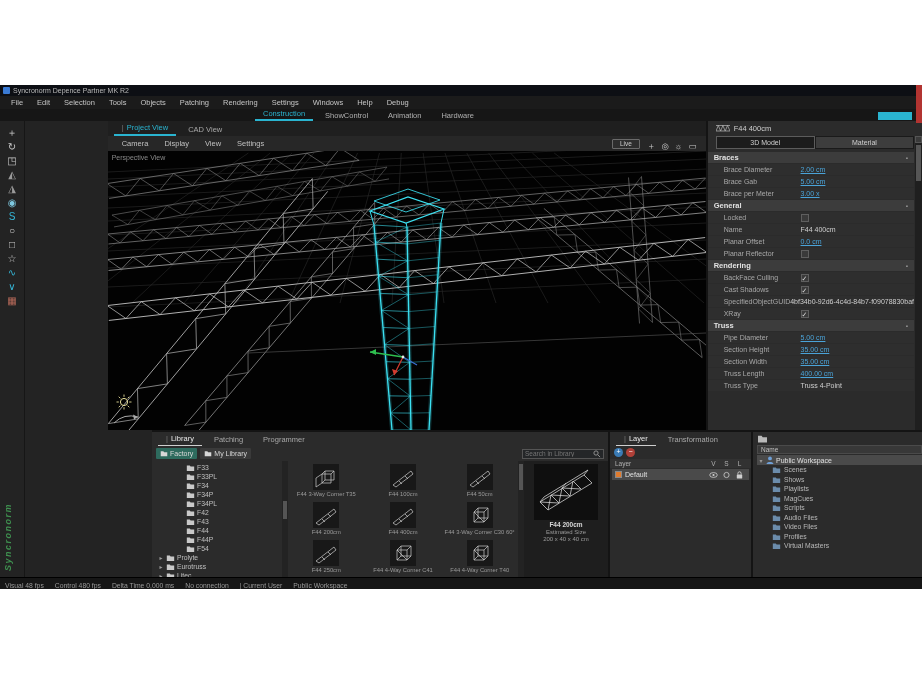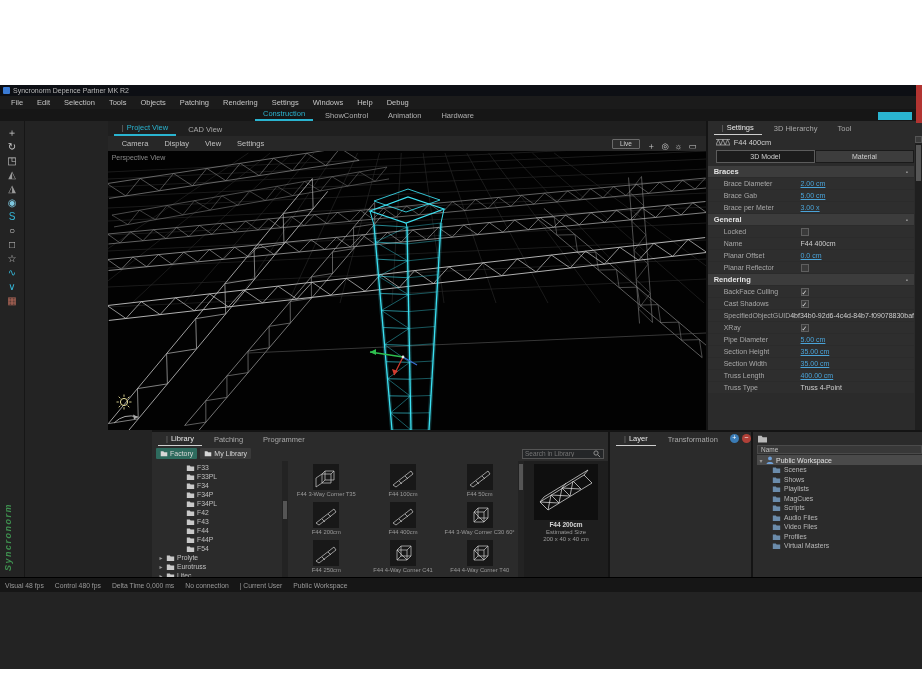--- a/index.html
+++ b/index.html
@@ -1,18 +1,18 @@
 <!DOCTYPE html>
 <html><head>
 <meta charset="utf-8">
 <style>
   *{box-sizing:border-box;margin:0;padding:0;}
   html,body{background:#fff;}
   .page{position:relative;width:922px;height:692px;background:#fff;font-family:"Liberation Sans",sans-serif;overflow:hidden;}
-  .app{position:absolute;left:0;top:85px;width:922px;height:584px;background:#232323;overflow:hidden;}
+  .app{position:absolute;left:0;top:85px;width:922px;height:504px;background:#232323;overflow:hidden;}
 
   
   .titlebar{height:11px;background:#0d0f14;display:flex;align-items:center;gap:3px;padding:0 3px;}
   .app-logo{width:7px;height:7px;background:#3a7bd5;border-radius:1px;flex:none;}
   .app-title{font-size:7px;color:#b8b8b8;white-space:nowrap;}
   .close-block{position:absolute;right:0;top:0;width:6px;height:38px;background:#b23431;z-index:6;}
   .menubar{height:13px;background:#1b1b1b;display:flex;align-items:center;padding:0 4px;}
   .menu-item{font-size:7.5px;color:#c5c5c5;padding:0 7px;cursor:default;}
   .modetabs{height:12px;background:#161616;display:flex;align-items:flex-end;padding-left:255px;gap:4px;position:relative;}
   .mode-tab{font-size:7.5px;color:#b0b0b0;padding:0 8px 1px;}
@@ -82,21 +82,21 @@
   .vscroll .thumb{position:absolute;left:1px;width:4px;background:#555;}
   .lib-grid{flex:1;display:grid;grid-template-columns:repeat(3,1fr);align-content:start;padding-top:3px;}
   .grid-item{height:38px;display:flex;flex-direction:column;align-items:center;}
   .thumb{width:26px;height:26px;background:#181818;}
   .thumb-label{font-size:5.8px;color:#9a9a9a;margin-top:1px;white-space:nowrap;}
   .preview{width:84px;flex:none;background:#1e1e1e;display:flex;flex-direction:column;align-items:center;padding-top:3px;gap:1px;}
   .preview-img{width:64px;height:56px;background:#0f0f0f;}
   .preview-name{font-size:6.5px;font-weight:bold;color:#d8d8d8;}
   .preview-sub{font-size:6px;color:#9a9a9a;}
 
-  .layerpanel{width:145px;flex:none;background:#2b2b2b;border-left:2px solid #141414;border-right:2px solid #141414;display:flex;flex-direction:row;}
+  .layerpanel{width:145px;flex:none;background:#2b2b2b;border-left:2px solid #141414;border-right:2px solid #141414;display:flex;flex-direction:column;}
   .layer-btns{height:13px;display:flex;gap:3px;padding:1px 4px;align-items:center;}
   .circle-btn{width:9px;height:9px;border-radius:50%;font-size:7px;line-height:8px;text-align:center;color:#fff;}
   .cb-add{background:#3a7bb5;}
   .cb-del{background:#b04038;}
   .layer-hdr{height:9px;display:flex;align-items:center;font-size:6.5px;color:#b0b0b0;padding:0 5px;background:#323232;}
   .lh-name{flex:1;}
   .lh-col{width:13px;text-align:center;}
   .layer-row{height:11px;display:flex;align-items:center;padding:0 3px;background:#4a4a4a;margin:1px 2px;}
   .swatch{width:7px;height:7px;border:1px solid #8a8a8a;flex:none;}
   .layer-name{flex:1;font-size:7px;color:#e0e0e0;margin-left:3px;}
@@ -330,25 +330,20 @@
                   <g>
                     <path d="M6,272 Q16,262 30,266" fill="none" stroke="#aaaaaa" stroke-width="1"></path>
                     <polygon points="30,266 25,263.5 26,268.5" fill="#aaaaaa"></polygon>
                   </g>
                 </svg>
               <span class="cam-label">Perspective View</span>
             </div>
           </div>
 
           <div class="props">
-            <div class="props-tabs panel-tabs" id="props-tabs">
-                <span class="tab sub-active"><span class="pipe">|</span><span>Settings</span></span>
-                <span class="tab"><span>3D Hierarchy</span></span>
-                <span class="tab"><span>Tool</span></span>
-              </div>
             <div class="obj-row">
               <svg width="14" height="8" viewBox="0 0 14 8">
                 <path d="M0,7 H14 M0,1.5 H14 M0,7 L2.3,1.5 L4.6,7 L6.9,1.5 L9.2,7 L11.5,1.5 L14,7" stroke="#b8b8b8" stroke-width="0.7" fill="none"></path>
               </svg>
               <span class="obj-name">F44 400cm</span>
             </div>
             <div class="segrow" id="segrow">
                 <div class="segbtn active">3D Model</div>
                 <div class="segbtn">Material</div>
               </div>
@@ -401,20 +396,24 @@
                   <span class="prop-label">Cast Shadows</span>
                   <div class="checkbox">✓</div>
                 </div>
                 <div class="prop-row">
                   <span class="prop-label">SpecifiedObjectGUID</span>
                   <span class="prop-value v-text">4bf34b0-92d6-4c4d-84b7-f09078830baf</span>
                 </div>
                 <div class="prop-row">
                   <span class="prop-label">XRay</span>
                   <div class="checkbox">✓</div>
+                </div>
+                <div class="section-hdr">
+                  <span class="section-title">Truss</span>
+                  <span class="section-dot">▪</span>
                 </div>
                 <div class="prop-row">
                   <span class="prop-label">Pipe Diameter</span>
                   <span class="prop-value v-blue">5.00 cm</span>
                 </div>
                 <div class="prop-row">
                   <span class="prop-label">Section Height</span>
                   <span class="prop-value v-blue">35.00 cm</span>
                 </div>
                 <div class="prop-row">

